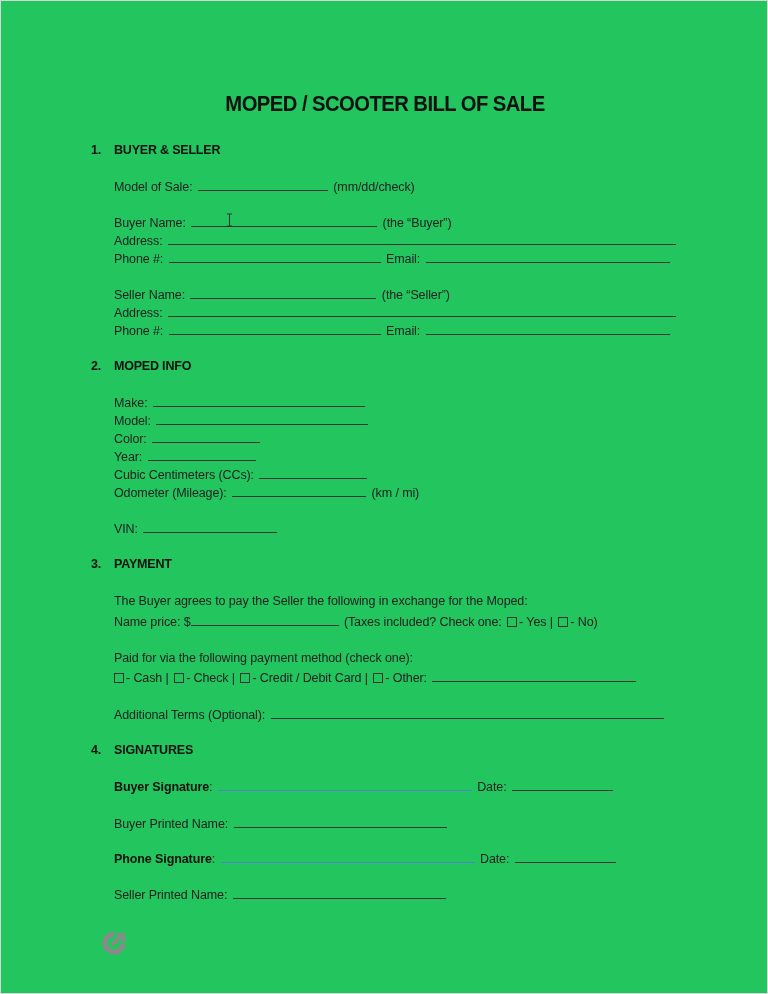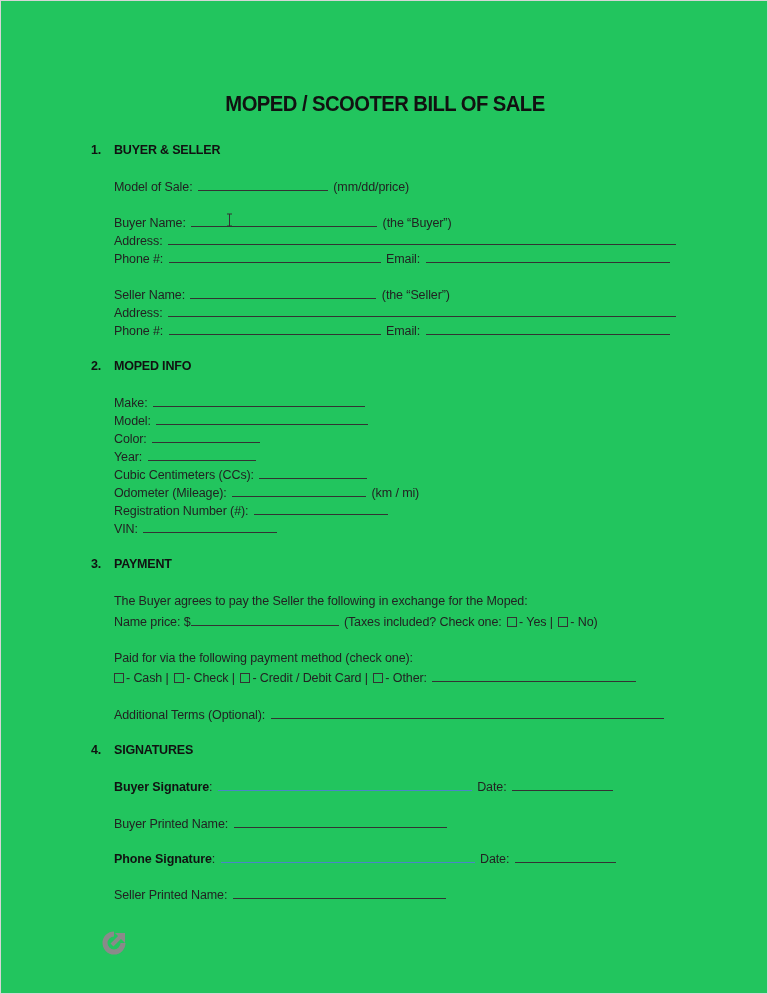--- a/index.html
+++ b/index.html
@@ -30,21 +30,21 @@
 
   <div class="title">MOPED / SCOOTER BILL OF SALE</div>
 
   <div class="sec" style="top:142px">
     <span class="num">1.</span><span>BUYER &amp; SELLER</span>
   </div>
 
   <div class="line" style="top:178px">
     <span>Model of Sale:</span>
     <span class="blank" style="width:130px"></span>
-    <span>(mm/dd/price)</span>
+    <span>(mm/dd/check)</span>
   </div>
 
   <div class="line" style="top:214px">
     <span>Buyer Name:</span>
     <span class="blank" style="width:186px"></span>
     <span>(the “Buyer”)</span>
   </div>
   <div class="line" style="top:232px">
     <span>Address:</span>
     <span class="blank" style="width:508px"></span>
@@ -93,24 +93,20 @@
     <span class="blank" style="width:108px"></span>
   </div>
   <div class="line" style="top:466px">
     <span>Cubic Centimeters (CCs):</span>
     <span class="blank" style="width:108px"></span>
   </div>
   <div class="line" style="top:484px">
     <span>Odometer (Mileage):</span>
     <span class="blank" style="width:134px"></span>
     <span>(km / mi)</span>
-  </div>
-  <div class="line" style="top:502px">
-    <span>Registration Number (#):</span>
-    <span class="blank" style="width:134px"></span>
   </div>
   <div class="line" style="top:520px">
     <span>VIN:</span>
     <span class="blank" style="width:134px"></span>
   </div>
 
   <div class="sec" style="top:556px">
     <span class="num">3.</span><span>PAYMENT</span>
   </div>
 

